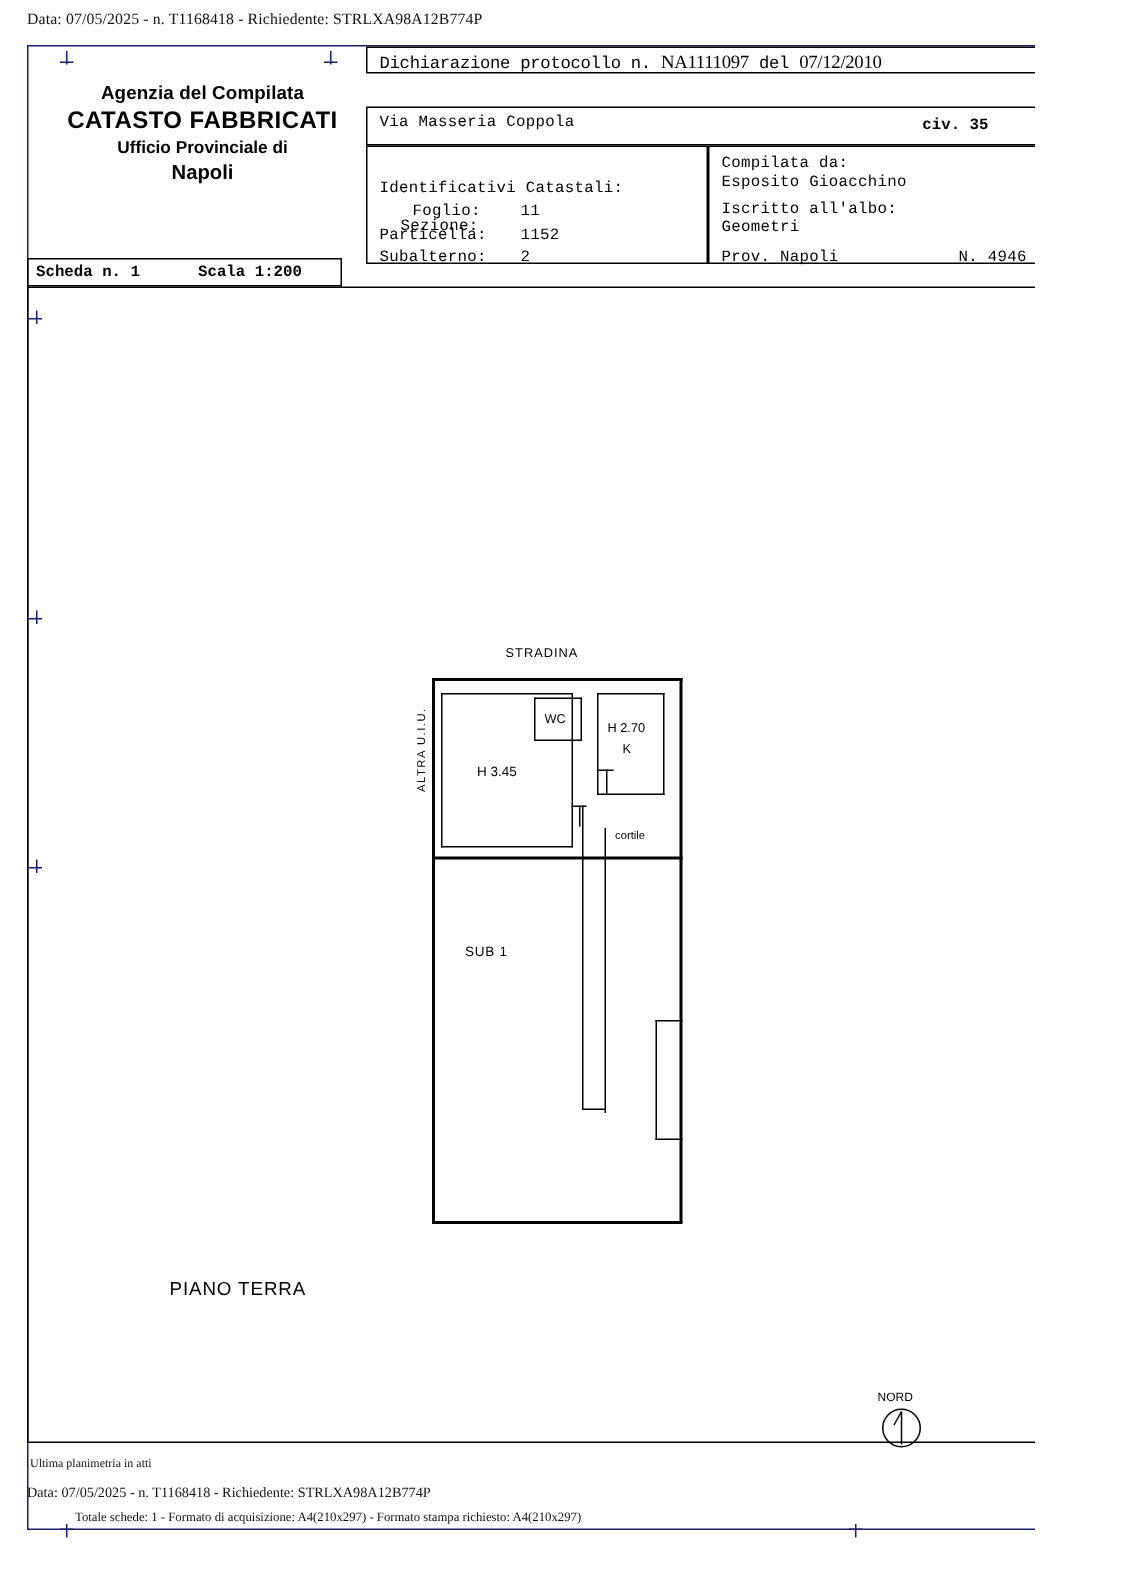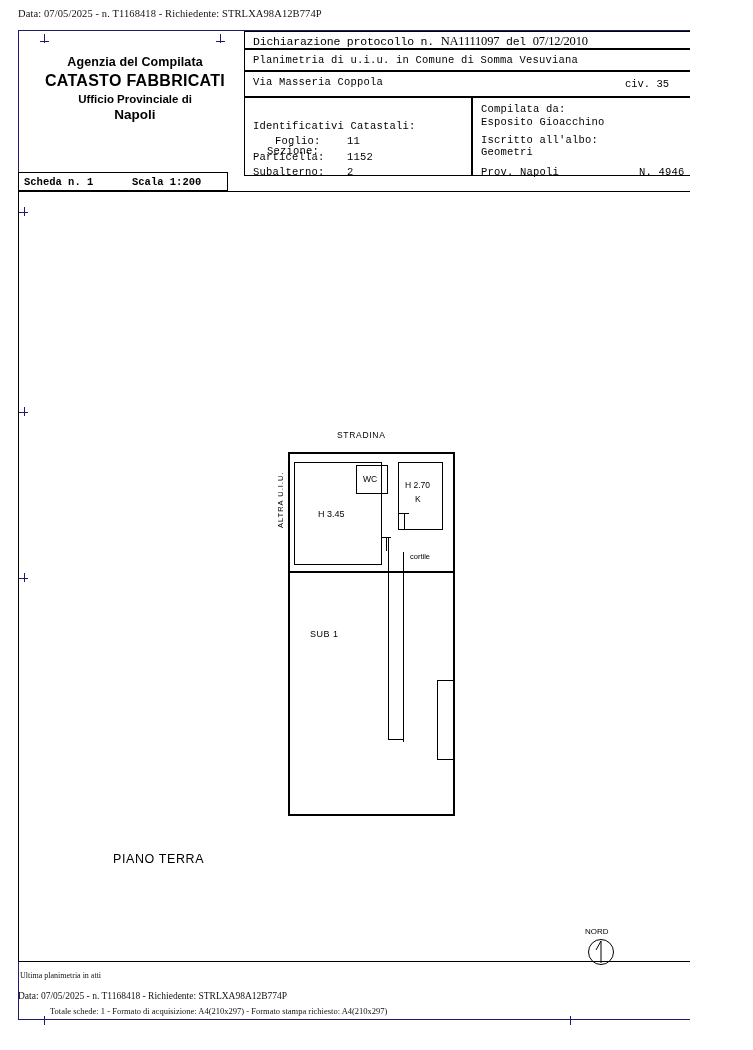--- a/index.html
+++ b/index.html
@@ -78,23 +78,24 @@
   }
   .box-line2 .t, .box-line3 .t {
     position: absolute;
     left: 8px; top: 4px;
     font-size: 10.5px;
     font-family: "Liberation Mono", monospace;
     letter-spacing: .2px;
   }
   .box-line3 .civ {
     position: absolute;
-    right: 36px; top: 6px;
+    right: 46px; top: 6px;
     font-size: 10.5px;
     font-family: "Liberation Mono", monospace;
+    font-weight: bold;
   }
 
   .box-ident {
     left: 244px; top: 97px;
     width: 228px; height: 79px;
   }
   .box-compilata {
     left: 472px; top: 97px;
     width: 234px; height: 79px;
   }
@@ -241,23 +242,20 @@
 
   <div class="abs headbox box-title">
     <div class="t nowrap">
       <span>Dichiarazione protocollo n.</span>
       <span class="big">NA1111097</span>
       <span>del</span>
       <span class="big">07/12/2010</span>
     </div>
   </div>
 
-  <div class="abs headbox box-line2">
-    <div class="t">Planimetria di u.i.u. in Comune di Somma Vesuviana</div>
-  </div>
 
   <div class="abs headbox box-line3">
     <div class="t">Via Masseria Coppola</div>
     <div class="civ">civ. 35</div>
   </div>
 
   <div class="abs headbox box-ident">
     <div class="ident-l" style="left:8px; top:5px;margin-top:17px;">Identificativi Catastali:</div>
     <div class="ident-l" style="left:22px; top:21px;margin-top:26px;">Sezione:</div>
     <div class="ident-l" style="left:102px; top:21px;"></div>

